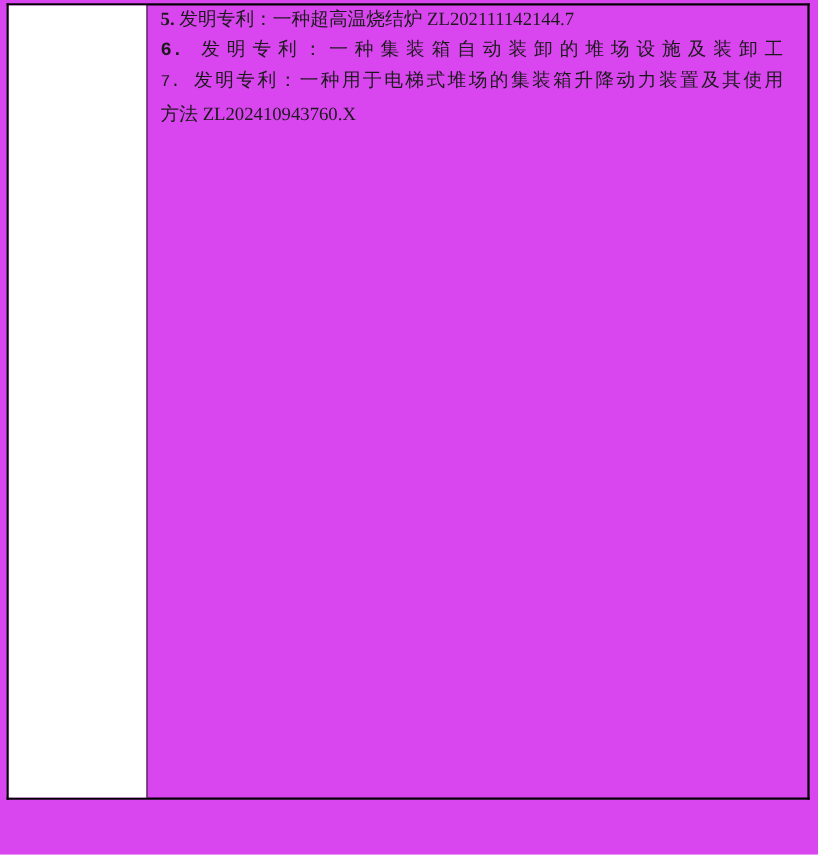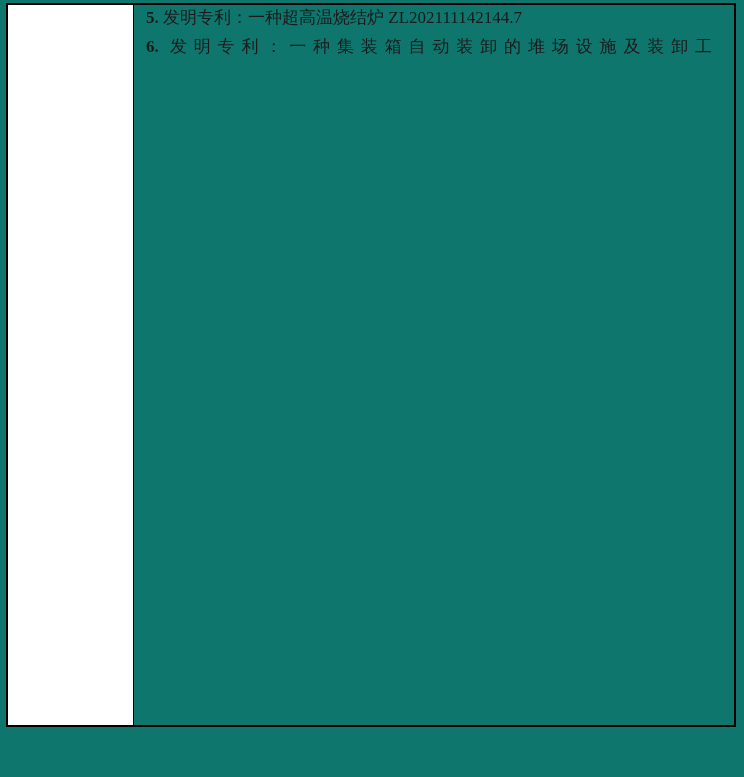--- a/index.html
+++ b/index.html
@@ -4,21 +4,21 @@
 <style>
   html, body {
     margin: 0;
     padding: 0;
     background: #ffffff;
   }
   .page {
     position: relative;
     width: 744px;
     height: 777px;
-    background: #0f766e;
+    background: #d946ef;
     overflow: hidden;
     font-family: "Liberation Serif", "DejaVu Serif", serif;
   }
   
   .rule { position: absolute; background: #000000; }
   .rule-top     { left: 6px;   top: 3px;   width: 730px; height: 2px; }
   .rule-left    { left: 6px;   top: 3px;   width: 2px;   height: 724px; }
   .rule-right   { left: 734px; top: 3px;   width: 2px;   height: 724px; }
   .rule-bottom  { left: 6px;   top: 725px; width: 730px; height: 2px; }
   .rule-divider { left: 133px; top: 4px;   width: 1px;   height: 721px; }
@@ -37,20 +37,21 @@
     font-size: 17px;
     line-height: 28.7px;
   }
   .tline {
     height: 28.7px;
     overflow: hidden;
   }
   .tline.justify {
     text-align: justify;
     text-align-last: justify;
+    font-family: Liberation Mono, monospace;
   }
   .num.bold { font-weight: bold; }
   .num.light { font-weight: normal; font-size: 15px; }
 </style>
 </head>
 <body>
 
 <div class="page">
 
   <div class="rule rule-top"></div>
@@ -67,17 +68,24 @@
       <span class="num bold">5.</span>
       <span>发明专利：一种超高温烧结炉 ZL202111142144.7</span>
     </div>
 
     <div class="tline justify">
       <span class="num bold">6.</span>
       <span>发明专利：一种集装箱自动装卸的堆场设施及装卸工</span>
     </div>
 
 
+    <div class="tline justify">
+      <span class="num light">7.</span>
+      <span>发明专利：一种用于电梯式堆场的集装箱升降动力装置及其使用</span>
+    </div>
 
+    <div class="tline">
+      <span>方法 ZL202410943760.X</span>
+    </div>
 
   </div>
 
 </div>
 
 </body></html>

